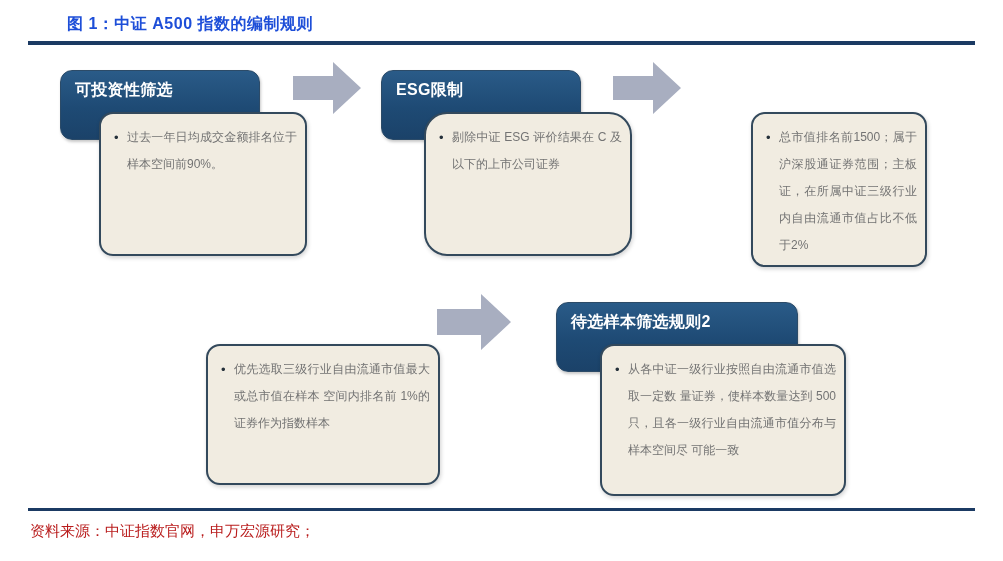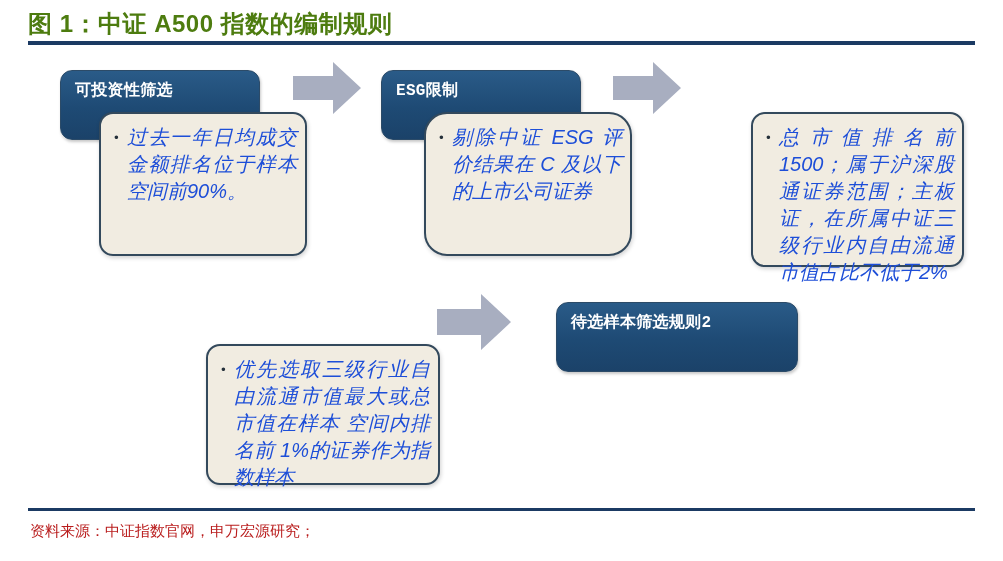--- a/index.html
+++ b/index.html
@@ -16,26 +16,27 @@
   }
 
   
   .title-wrap {
     position: absolute;
     left: 28px;
     top: 12px;
     width: 947px;
   }
   .fig-title {
-    font-size: 24px;
+    font-size: 16px;
     font-weight: bold;
-    color: #4d7c0f;
+    color: #1d4ed8;
     letter-spacing: 0.5px;
     white-space: nowrap;
     line-height: 24px;
+    margin-left: 39px;
   }
   .title-rule {
     margin-top: 5px;
     height: 4px;
     background: #1b3a63;
     width: 947px;
   }
 
   
   .canvas {
@@ -59,41 +60,39 @@
   }
   .card-header-label {
     position: absolute;
     left: 14px;
     top: 9px;
     color: #ffffff;
     font-size: 16px;
     font-weight: bold;
     white-space: nowrap;
     letter-spacing: 0.3px;
-    font-family: Liberation Mono, monospace;
   }
   .card-body {
     position: absolute;
     background: #f1ece1;
     border: 2.5px solid #33495c;
     border-radius: 14px;
     box-sizing: border-box;
     z-index: 3;
     box-shadow: 1px 2px 4px rgba(0,0,0,0.18);
   }
   .card-body-text {
     position: absolute;
     left: 13px;
     top: 10px;
     right: 8px;
-    color: #1d4ed8;
-    font-size: 20px;
+    color: #737373;
+    font-size: 12px;
     line-height: 27px;
     text-align: justify;
-    font-style: italic;
   }
   .card-body-text::before {
     content: "\2022";
     position: absolute;
     left: 0px;
     top: 0px;
     font-size: 13px;
     color: #25303a;
   }
   .card-body-text > span {
@@ -165,32 +164,37 @@
 
   <div class="card-header" style="left:381px; top:70px; width:200px; height:70px;">
     <span class="card-header-label">ESG限制</span>
   </div>
   <div class="card-body" style="left:424px; top:112px; width:208px; height:144px;border-radius:23px;">
     <div class="card-body-text">
       <span>剔除中证 ESG 评价结果在 C 及以下的上市公司证券</span>
     </div>
   </div>
 
-  <div class="card-body" style="left:751px; top:112px; width:213px; height:155px;">
+  <div class="card-body" style="left:751px; top:112px; width:176px; height:155px;">
     <div class="card-body-text">
       <span>总市值排名前1500；属于沪深股通证券范围；主板证，在所属中证三级行业内自由流通市值占比不低于2%</span>
     </div>
   </div>
 
   <div class="card-body" style="left:206px; top:344px; width:234px; height:141px;">
     <div class="card-body-text">
       <span>优先选取三级行业自由流通市值最大或总市值在样本 空间内排名前 1%的证券作为指数样本</span>
     </div>
   </div>
 
   <div class="card-header" style="left:556px; top:302px; width:242px; height:70px;">
     <span class="card-header-label">待选样本筛选规则2</span>
   </div>
+  <div class="card-body" style="left:600px; top:344px; width:246px; height:152px;">
+    <div class="card-body-text">
+      <span>从各中证一级行业按照自由流通市值选取一定数 量证券，使样本数量达到 500 只，且各一级行业自由流通市值分布与样本空间尽 可能一致</span>
+    </div>
+  </div>
 
 </div>
 
 <div class="footer-rule"></div>
 <div class="footer-text">资料来源：中证指数官网，申万宏源研究；</div>
 
 </body></html>

